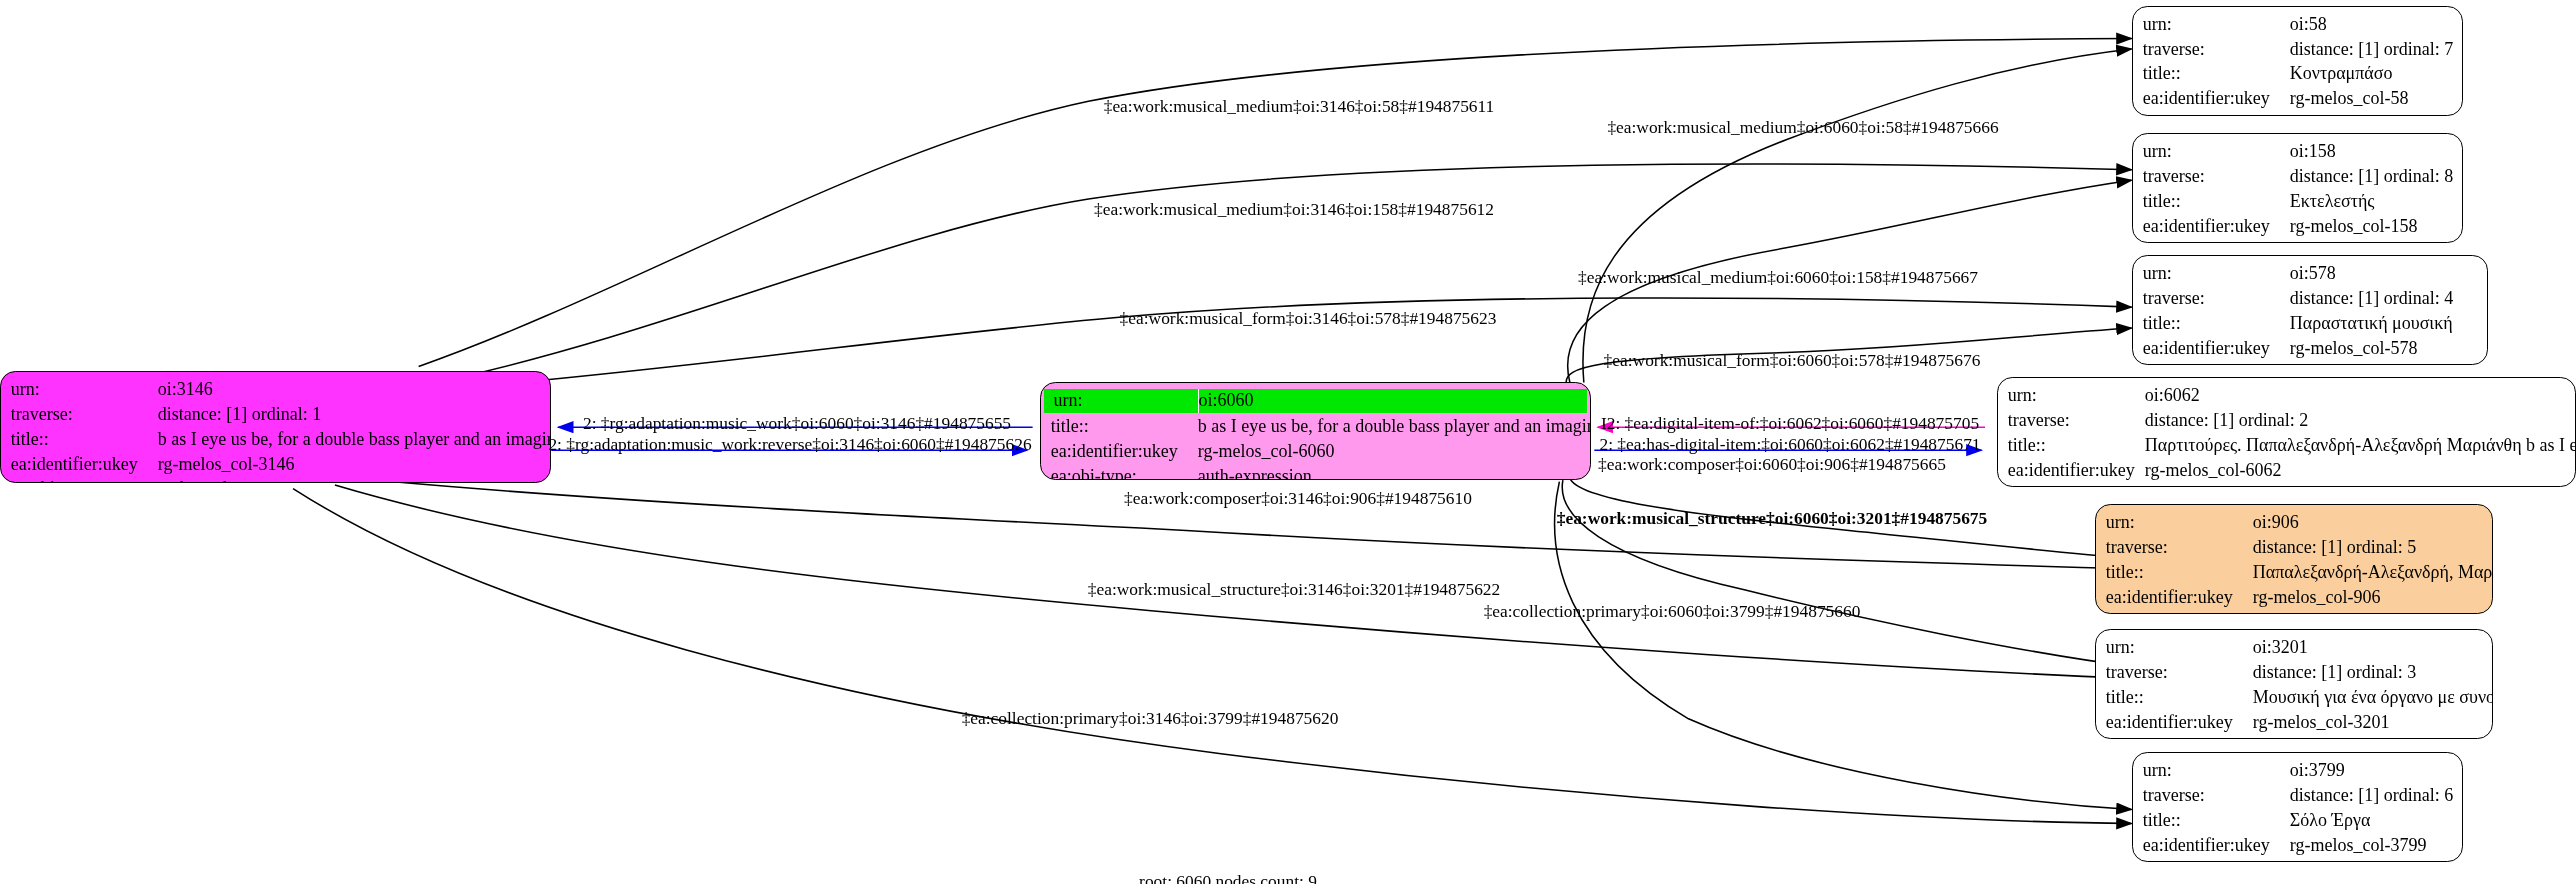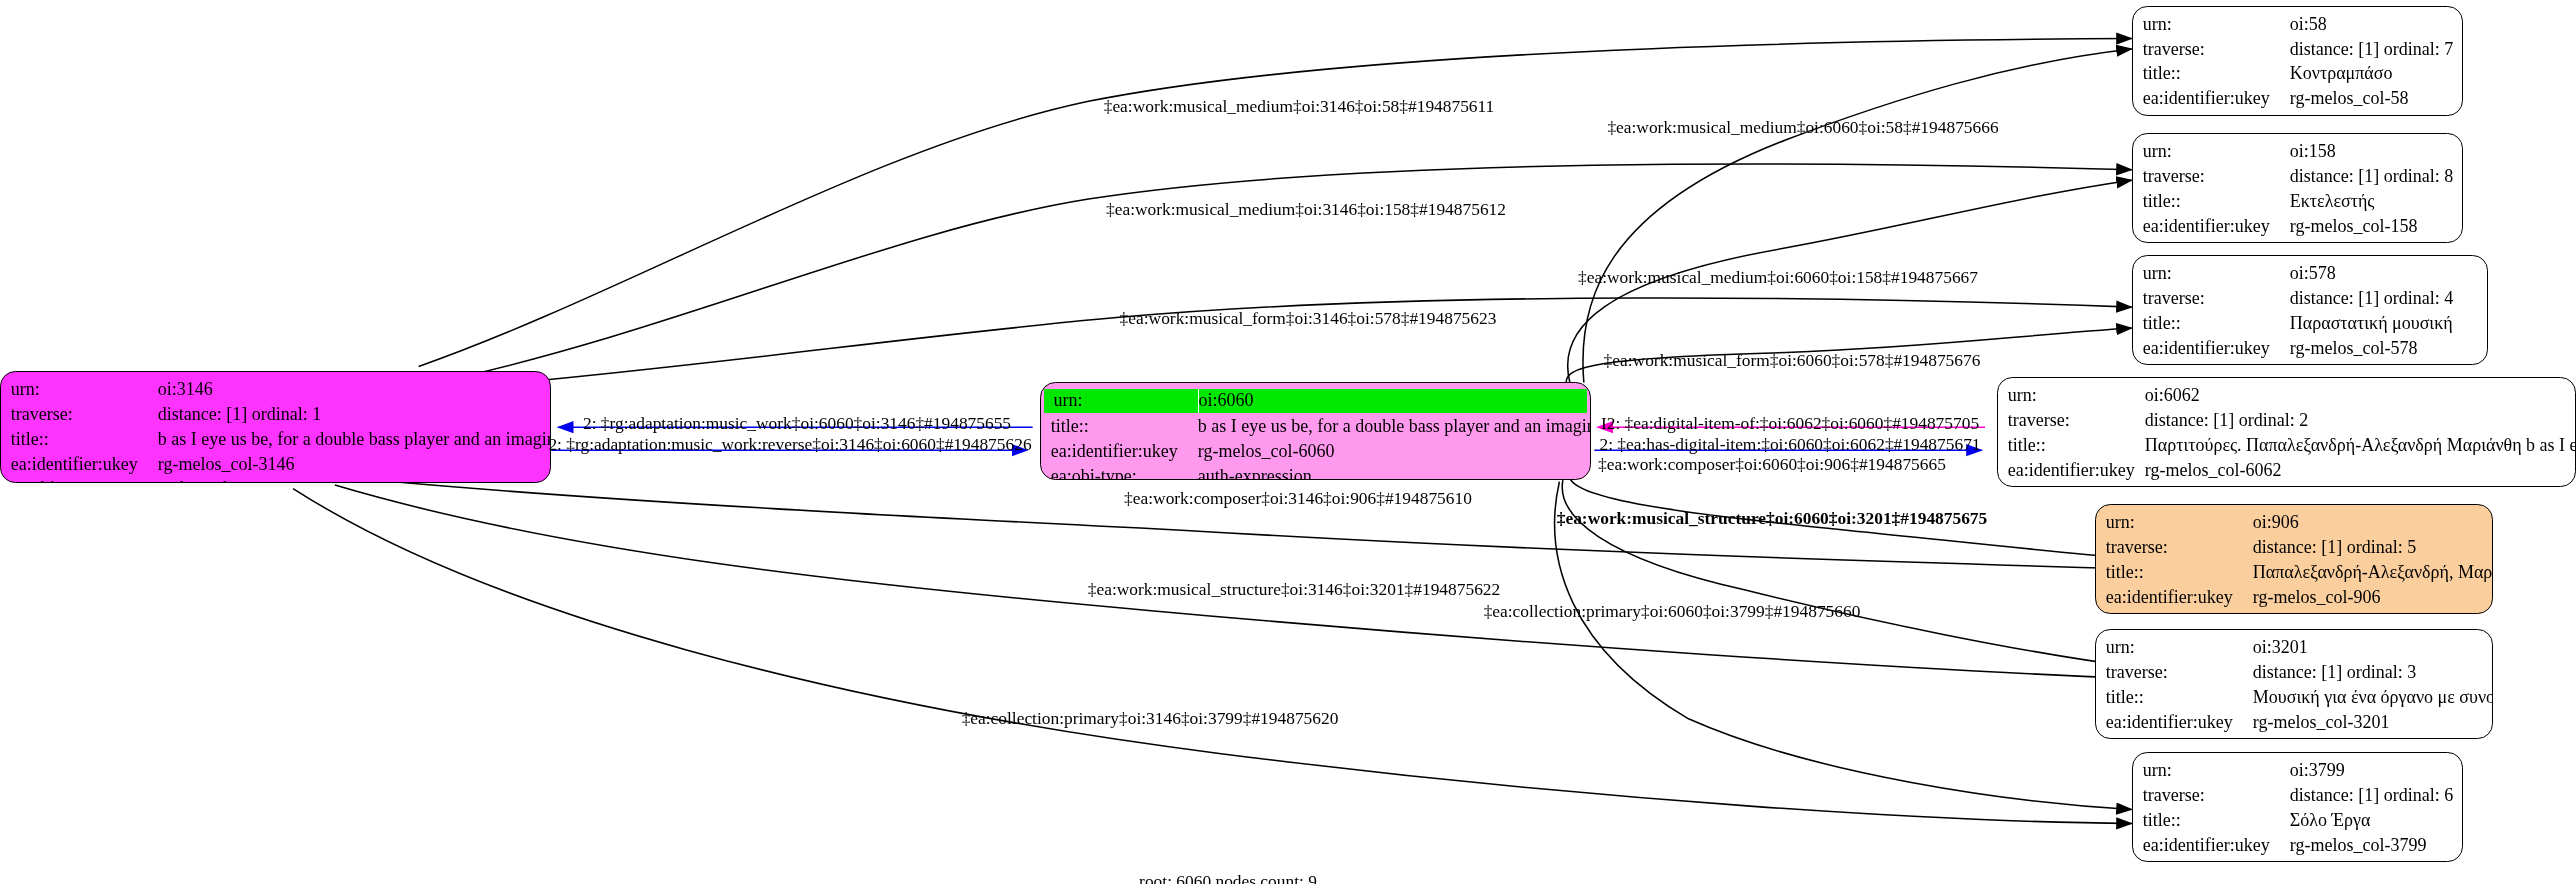--- a/index.html
+++ b/index.html
@@ -332,21 +332,21 @@
       <span class="v">rg-melos_col-3799</span>
     </div>
     <div class="row">
       <span class="k">ea:obj-type:</span>
       <span class="v">collection</span>
     </div>
   </div>
 
   <div class="edge-label" style="left:1299px; top:96px;">‡ea:work:musical_medium‡oi:3146‡oi:58‡#194875611</div>
   <div class="edge-label" style="left:1785px; top:117px;margin-left:18px;">‡ea:work:musical_medium‡oi:6060‡oi:58‡#194875666</div>
-  <div class="edge-label" style="left:1294px; top:199px;margin-left:12px;">‡ea:work:musical_medium‡oi:3146‡oi:158‡#194875612</div>
+  <div class="edge-label" style="left:1294px; top:199px;">‡ea:work:musical_medium‡oi:3146‡oi:158‡#194875612</div>
   <div class="edge-label" style="left:1778px; top:267px;">‡ea:work:musical_medium‡oi:6060‡oi:158‡#194875667</div>
   <div class="edge-label" style="left:1308px; top:308px;">‡ea:work:musical_form‡oi:3146‡oi:578‡#194875623</div>
   <div class="edge-label" style="left:1792px; top:350px;">‡ea:work:musical_form‡oi:6060‡oi:578‡#194875676</div>
   <div class="edge-label" style="left:797px; top:413px;">2: ‡rg:adaptation:music_work‡oi:6060‡oi:3146‡#194875655</div>
   <div class="edge-label" style="left:790px; top:434px;">2: ‡rg:adaptation:music_work:reverse‡oi:3146‡oi:6060‡#194875626</div>
   <div class="edge-label" style="left:1790px; top:413px;">I2: ‡ea:digital-item-of:‡oi:6062‡oi:6060‡#194875705</div>
   <div class="edge-label" style="left:1790px; top:434px;">2: ‡ea:has-digital-item:‡oi:6060‡oi:6062‡#194875671</div>
   <div class="edge-label" style="left:1772px; top:454px;">‡ea:work:composer‡oi:6060‡oi:906‡#194875665</div>
   <div class="edge-label" style="left:1298px; top:488px;font-family:Liberation Serif, serif;">‡ea:work:composer‡oi:3146‡oi:906‡#194875610</div>
   <div class="edge-label" style="left:1772px; top:508px;font-weight:bold;">‡ea:work:musical_structure‡oi:6060‡oi:3201‡#194875675</div>

